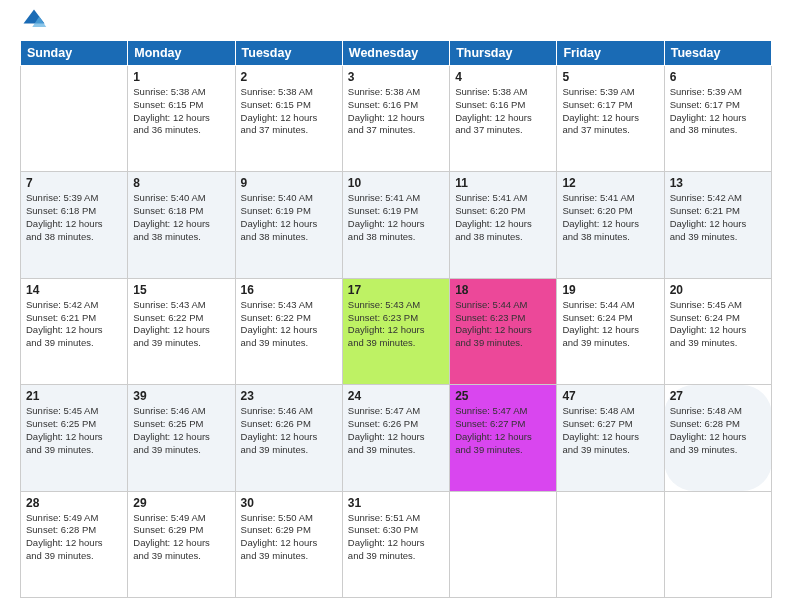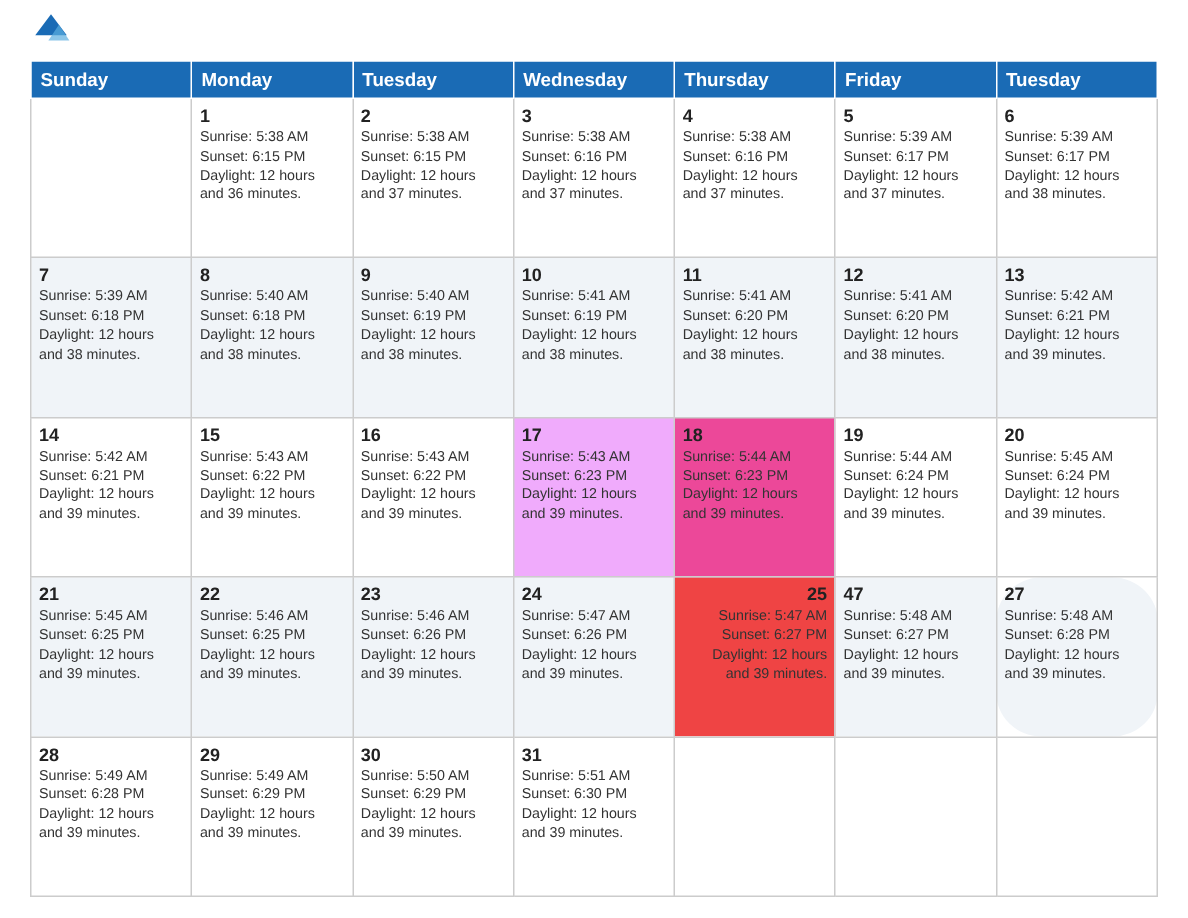--- a/index.html
+++ b/index.html
@@ -241,21 +241,21 @@
 Daylight: 12 hours
 and 39 minutes.</div>
           </td>
           <td style="background: rgb(255, 255, 255);">
             <span class="day-num">16</span>
             <div class="day-info" style="white-space: pre-line;">Sunrise: 5:43 AM
 Sunset: 6:22 PM
 Daylight: 12 hours
 and 39 minutes.</div>
           </td>
-          <td style="background: #f0abfc;">
+          <td style="background: #bef264;">
             <span class="day-num">17</span>
             <div class="day-info" style="white-space: pre-line;">Sunrise: 5:43 AM
 Sunset: 6:23 PM
 Daylight: 12 hours
 and 39 minutes.</div>
           </td>
           <td style="background: #ec4899;">
             <span class="day-num">18</span>
             <div class="day-info" style="white-space: pre-line;">Sunrise: 5:44 AM
 Sunset: 6:23 PM
@@ -279,41 +279,41 @@
         </tr>
         <tr>
           <td style="background: rgb(240, 244, 248);">
             <span class="day-num">21</span>
             <div class="day-info" style="white-space: pre-line;">Sunrise: 5:45 AM
 Sunset: 6:25 PM
 Daylight: 12 hours
 and 39 minutes.</div>
           </td>
           <td style="background: rgb(240, 244, 248);">
-            <span class="day-num">22</span>
+            <span class="day-num">39</span>
             <div class="day-info" style="white-space: pre-line;">Sunrise: 5:46 AM
 Sunset: 6:25 PM
 Daylight: 12 hours
 and 39 minutes.</div>
           </td>
           <td style="background: rgb(240, 244, 248);">
             <span class="day-num">23</span>
             <div class="day-info" style="white-space: pre-line;">Sunrise: 5:46 AM
 Sunset: 6:26 PM
 Daylight: 12 hours
 and 39 minutes.</div>
           </td>
           <td style="background: rgb(240, 244, 248);">
             <span class="day-num">24</span>
             <div class="day-info" style="white-space: pre-line;">Sunrise: 5:47 AM
 Sunset: 6:26 PM
 Daylight: 12 hours
 and 39 minutes.</div>
           </td>
-          <td style="background: #ef4444; text-align: right;">
+          <td style="background: #d946ef;">
             <span class="day-num">25</span>
             <div class="day-info" style="white-space: pre-line;">Sunrise: 5:47 AM
 Sunset: 6:27 PM
 Daylight: 12 hours
 and 39 minutes.</div>
           </td>
           <td style="background: rgb(240, 244, 248);">
             <span class="day-num">47</span>
             <div class="day-info" style="white-space: pre-line;">Sunrise: 5:48 AM
 Sunset: 6:27 PM

